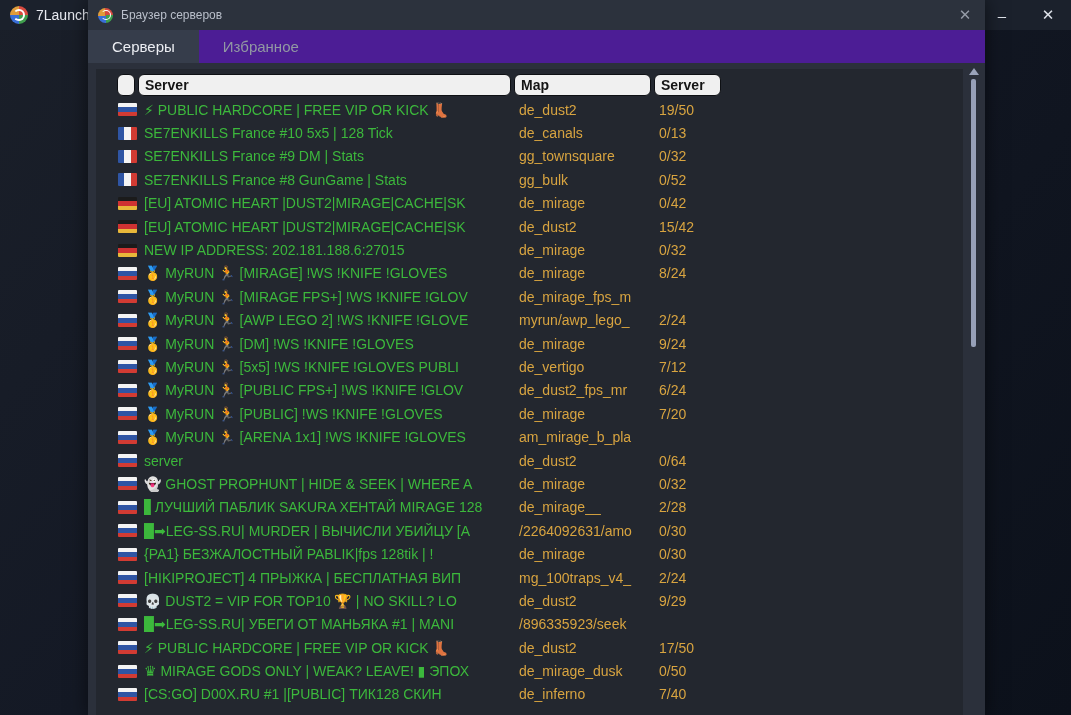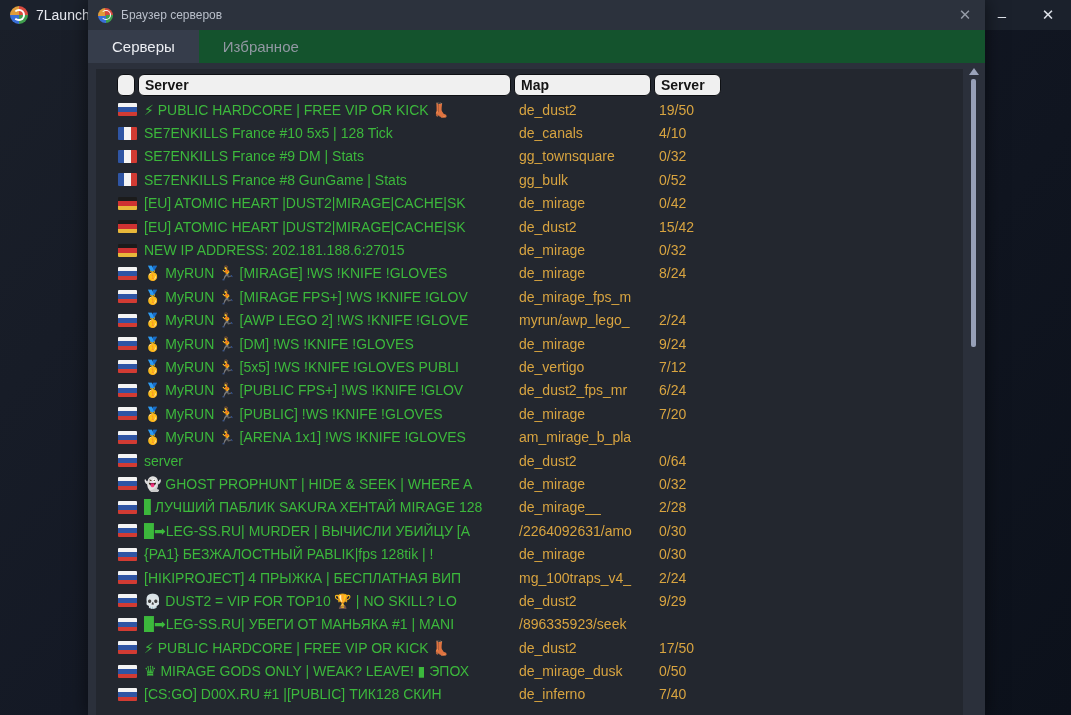--- a/index.html
+++ b/index.html
@@ -30,21 +30,21 @@
   .dialog-logo { width:15px; height:15px; border-radius:50%; margin-left:10px;
     background:conic-gradient(#d84a3f 0 90deg,#3f9e4d 90deg 180deg,#3a6fd8 180deg 270deg,#e09c3a 270deg 360deg);
     position:relative; flex:0 0 auto; }
   .dialog-logo::after { content:""; position:absolute; inset:2.5px; border-radius:50%;
     border:1.5px solid #fff; border-left-color:transparent; }
   .dialog-title { color:#b9bfca; font-size:12px; margin-left:8px; }
   .dialog-close { margin-left:auto; width:40px; height:30px; color:#959ba7; font-size:15px;
     display:flex; align-items:center; justify-content:center; }
 
   
-  .tabbar { height:33px; background:#14532d; display:flex; align-items:stretch; flex:0 0 auto; }
+  .tabbar { height:33px; background:#4c1d95; display:flex; align-items:stretch; flex:0 0 auto; }
   .tab { padding:0 24px; display:flex; align-items:center; font-size:15px; color:#9298a3; }
   .tab.active { background:#363d4b; color:#eceef3; }
 
   
   .content { flex:1 1 auto; background:#2b303b; position:relative; padding:6px 0 0 8px; }
   .listwrap { position:absolute; left:8px; top:6px; right:22px; bottom:0;
     background:#23272f; overflow:hidden; }
 
   .header-row { display:grid; grid-template-columns:21px 376px 140px 70px;
     padding:5px 0 0 21px; }
@@ -108,21 +108,21 @@
     <span class="flag ru"></span>
     <span class="sname">⚡ PUBLIC HARDCORE | FREE VIP OR KICK 👢</span>
     <span class="smap">de_dust2</span>
     <span class="splayers">19/50</span>
   </div>
 
   <div class="row">
     <span class="flag fr"></span>
     <span class="sname">SE7ENKILLS France #10 5x5 | 128 Tick</span>
     <span class="smap">de_canals</span>
-    <span class="splayers">4/10</span>
+    <span class="splayers">0/13</span>
   </div>
 
   <div class="row">
     <span class="flag fr"></span>
     <span class="sname">SE7ENKILLS France #9 DM | Stats</span>
     <span class="smap">gg_townsquare</span>
     <span class="splayers">0/32</span>
   </div>
 
   <div class="row">

